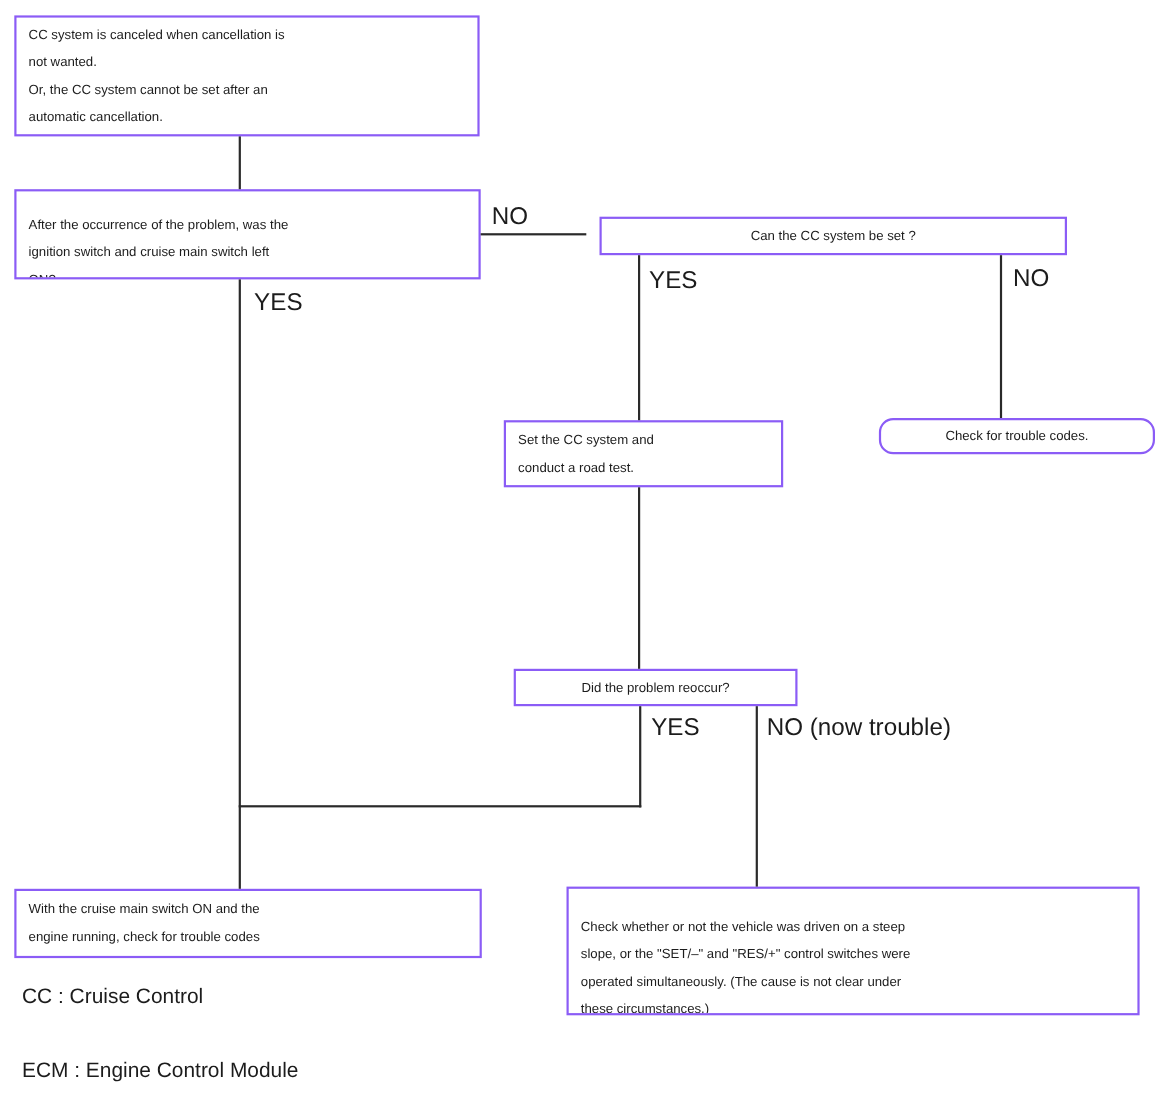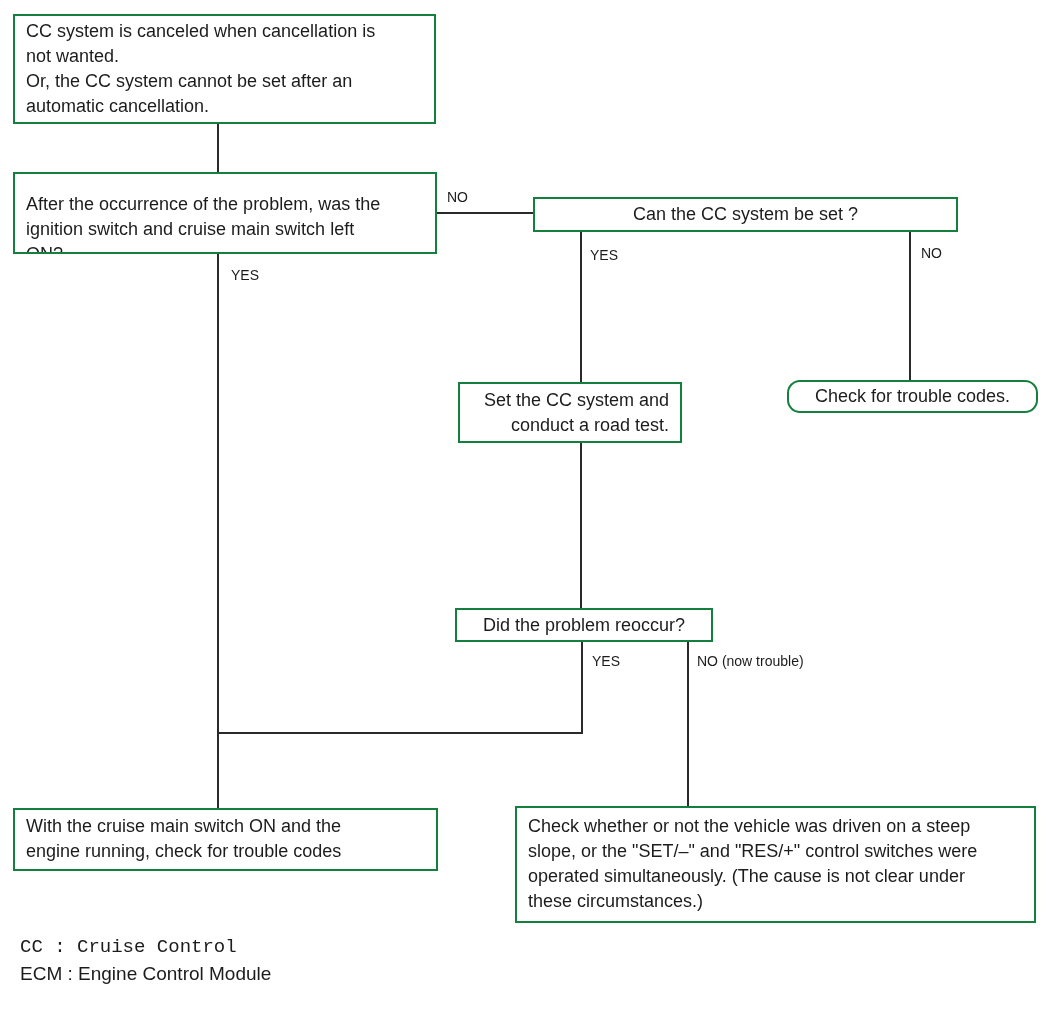--- a/index.html
+++ b/index.html
@@ -12,61 +12,62 @@
     width: 1050px;
     height: 1009px;
     background: #ffffff;
     font-family: "Liberation Sans", sans-serif;
     color: #1c1c1c;
     overflow: hidden;
   }
   .node {
     position: absolute;
     box-sizing: border-box;
-    border: 2px solid #15803d;
+    border: 2px solid #8b5cf6;
     background: #ffffff;
-    font-size: 18px;
+    font-size: 12px;
     line-height: 25px;
     white-space: pre-line;
     padding: 3px 11px;
     overflow: hidden;
   }
   .node.center {
     display: flex;
     align-items: center;
     justify-content: center;
     text-align: center;
     padding: 0 6px;
+    margin-left: 12px;
   }
   .line {
     position: absolute;
     background: #2a2a2a;
   }
   .label {
     position: absolute;
-    font-size: 14px;
+    font-size: 22px;
     line-height: 22px;
     white-space: nowrap;
   }
   .legend-line {
     position: absolute;
     font-size: 19px;
     line-height: 22px;
     white-space: nowrap;
   }
 
   
   #n-problem   { left: 13px;  top: 14px;  width: 423px; height: 110px; }
   #n-switch    { left: 13px;  top: 172px; width: 424px; height: 82px;  padding-top: 18px; }
   #n-canset    { left: 533px; top: 197px; width: 425px; height: 35px;  }
-  #n-roadtest  { left: 458px; top: 382px; width: 224px; height: 61px;  padding-top: 4px; text-align: right; }
+  #n-roadtest  { left: 458px; top: 382px; width: 254px; height: 61px;  padding-top: 4px; }
   #n-codes     { left: 787px; top: 380px; width: 251px; height: 33px; border-radius: 13px;  }
   #n-reoccur   { left: 455px; top: 608px; width: 258px; height: 34px;  }
   #n-maincodes { left: 13px;  top: 808px; width: 425px; height: 63px;  padding-top: 4px; }
-  #n-slope     { left: 515px; top: 806px; width: 521px; height: 117px; padding-top: 6px; }
+  #n-slope     { left: 515px; top: 806px; width: 521px; height: 117px; padding-top: 22px; }
 
   
   #l-a-b       { left: 217px; top: 124px; width: 2px;   height: 48px;  }
   #l-yes-spine { left: 217px; top: 254px; width: 2px;   height: 554px; }
   #l-no-b      { left: 437px; top: 212px; width: 96px;  height: 2px;   }
   #l-c-yes     { left: 580px; top: 232px; width: 2px;   height: 150px; }
   #l-c-no      { left: 909px; top: 232px; width: 2px;   height: 148px; }
   #l-d-f       { left: 580px; top: 443px; width: 2px;   height: 165px; }
   #l-f-yes     { left: 581px; top: 642px; width: 2px;   height: 92px;  }
   #l-merge     { left: 217px; top: 732px; width: 366px; height: 2px;   }
@@ -74,21 +75,21 @@
 
   
   #lb-switch-no  { left: 447px; top: 186px; }
   #lb-switch-yes { left: 231px; top: 264px; }
   #lb-set-yes    { left: 590px; top: 244px; }
   #lb-set-no     { left: 921px; top: 242px; }
   #lb-reoccur-yes{ left: 592px; top: 650px; }
   #lb-reoccur-no { left: 697px; top: 650px; }
 
   
-  #legend-cc  { left: 20px; top: 936px; font-family: Liberation Mono, monospace; }
+  #legend-cc  { left: 20px; top: 896px; }
   #legend-ecm { left: 20px; top: 963px; }
 </style>
 </head>
 <body>
 
 <div class="canvas">
 
   <div class="node" id="n-problem">CC system is canceled when cancellation is
 not wanted.
 Or, the CC system cannot be set after an

